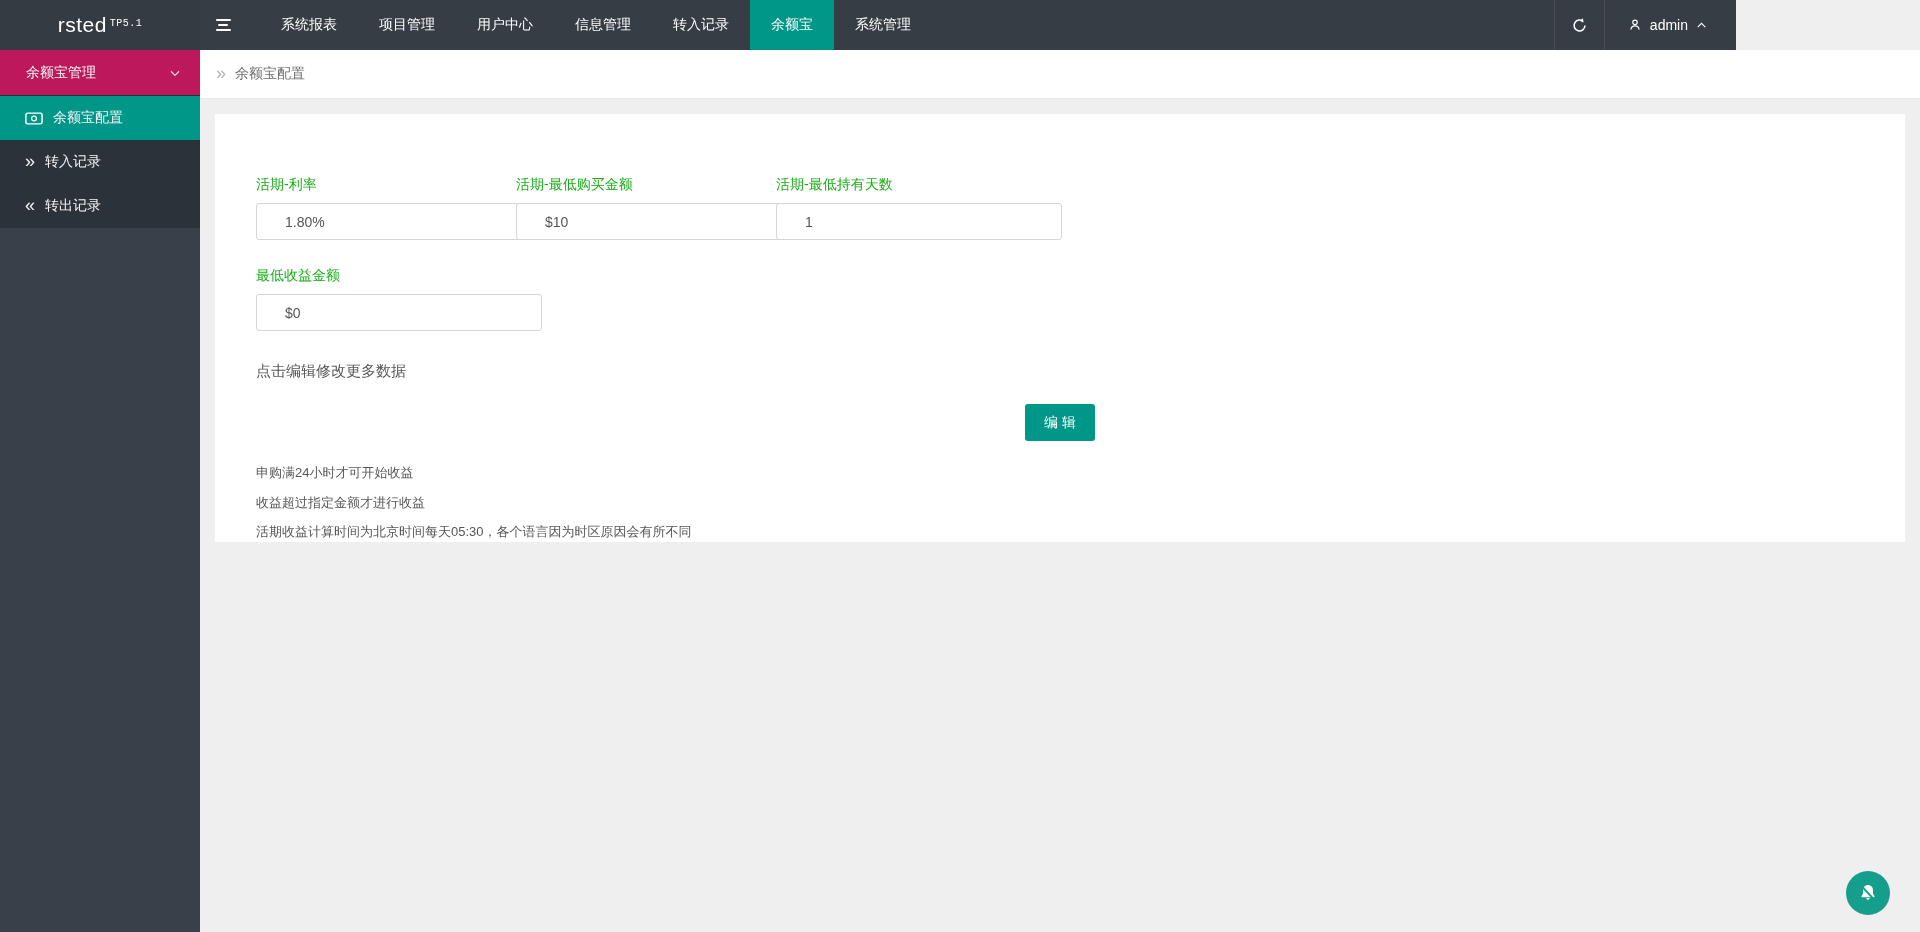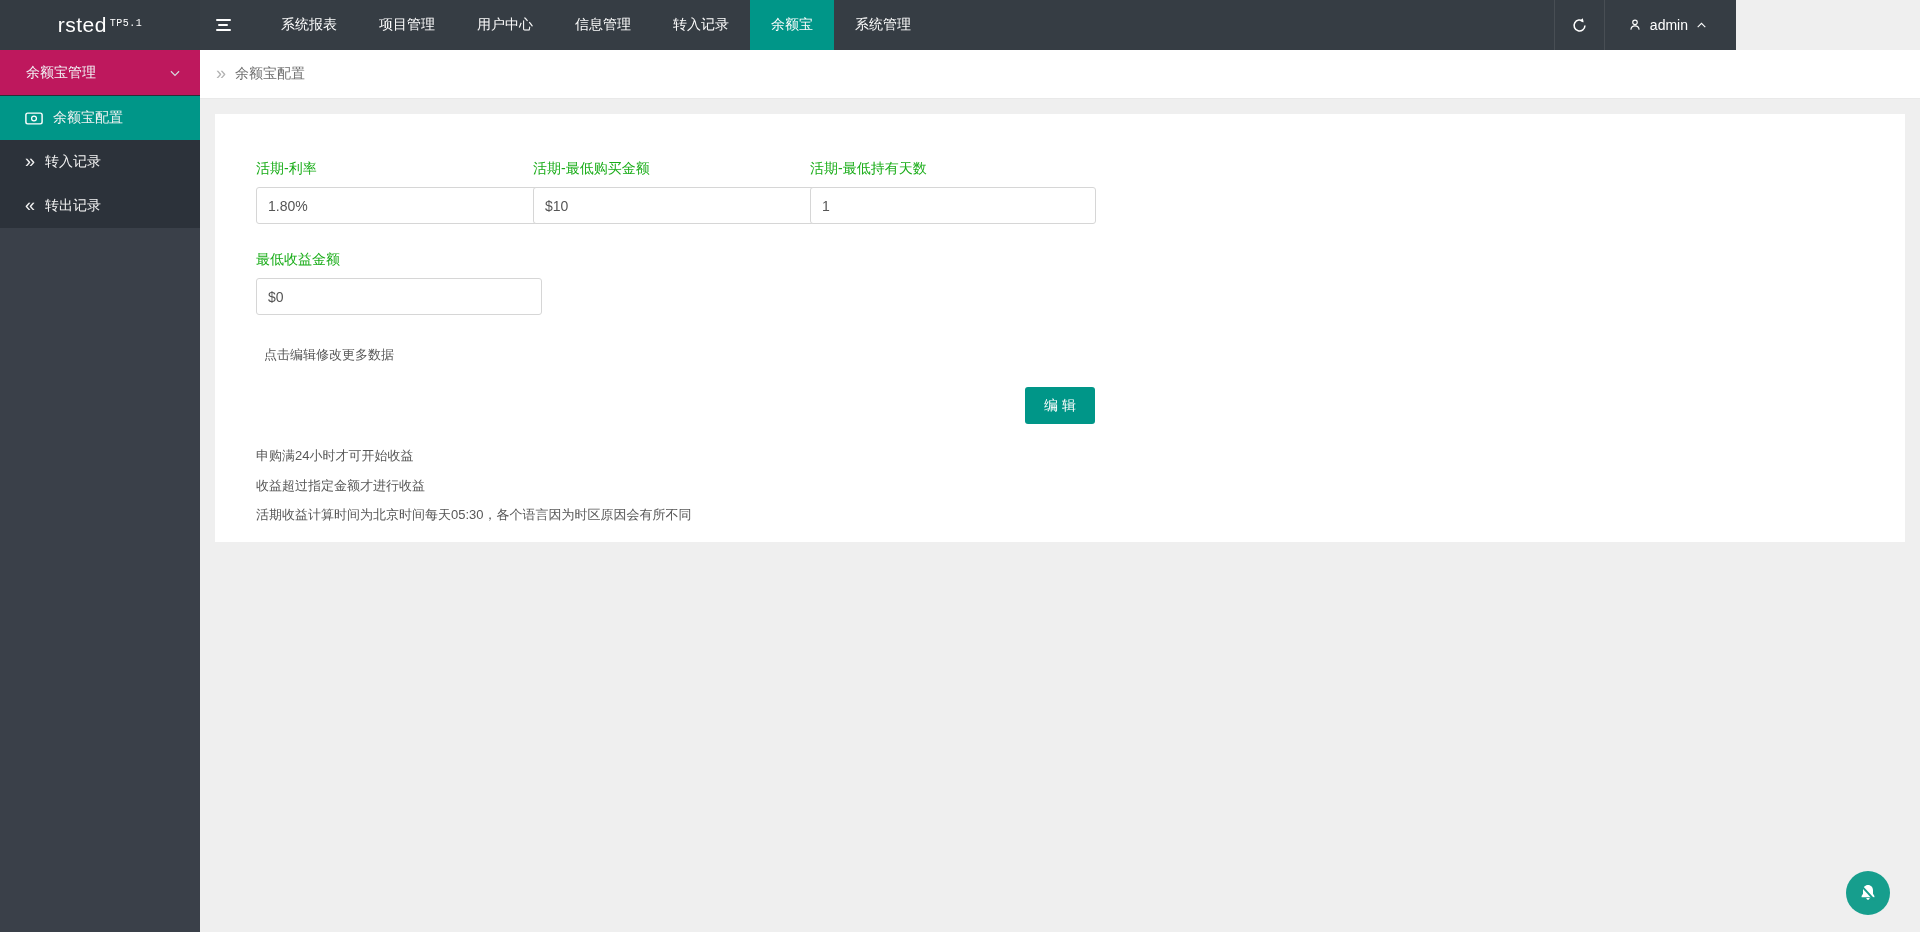--- a/index.html
+++ b/index.html
@@ -67,28 +67,28 @@
   .breadcrumb {
     height:49px; background:#fff; border-bottom:1px solid #e9e9e9;
     display:flex; align-items:center; padding-left:16px; font-size:14px; color:#6e6e6e;
   }
   .breadcrumb .bc-glyph { color:#b3b3b3; font-size:18px; margin-right:9px; transform:translateY(-1px); }
 
   .card {
     margin:15px; background:#fff; height:428px;
     padding:46px 41px 0 41px;
   }
-  .form-row { display:flex; gap:23px; margin-bottom:27px; }
+  .form-row { display:flex; gap:6px; margin-bottom:27px;margin-top:16px; }
   .field { width:254px; }
   .field label { display:block; color:#1aad19; font-size:14px; margin-bottom:9px; }
   .field input {
     width:286px; height:37px; border:1px solid #d6d6d6; border-radius:3px;
-    padding:0 11px; font-size:14px; color:#555; font-family:inherit; background:#fff; outline:none;
-  }
-  .hint { font-size:13px; color:#575757; margin:31px 0 0 8px; }
+    padding:0 28px; font-size:14px; color:#555; font-family:inherit; background:#fff; outline:none;
+  }
+  .hint { font-size:15px; color:#575757; margin:31px 0 0 0; }
   .btn-row { text-align:center; margin-top:23px; }
   .edit-btn {
     width:70px; height:37px; background:#009688; color:#fff; border:none; border-radius:3px;
     font-size:14px; font-family:inherit; cursor:pointer;
   }
   .notes { margin-top:23px; }
   .note { font-size:13px; color:#575757; margin:0 0 12px 0; line-height:1.35; }
 
   
   .fab {

